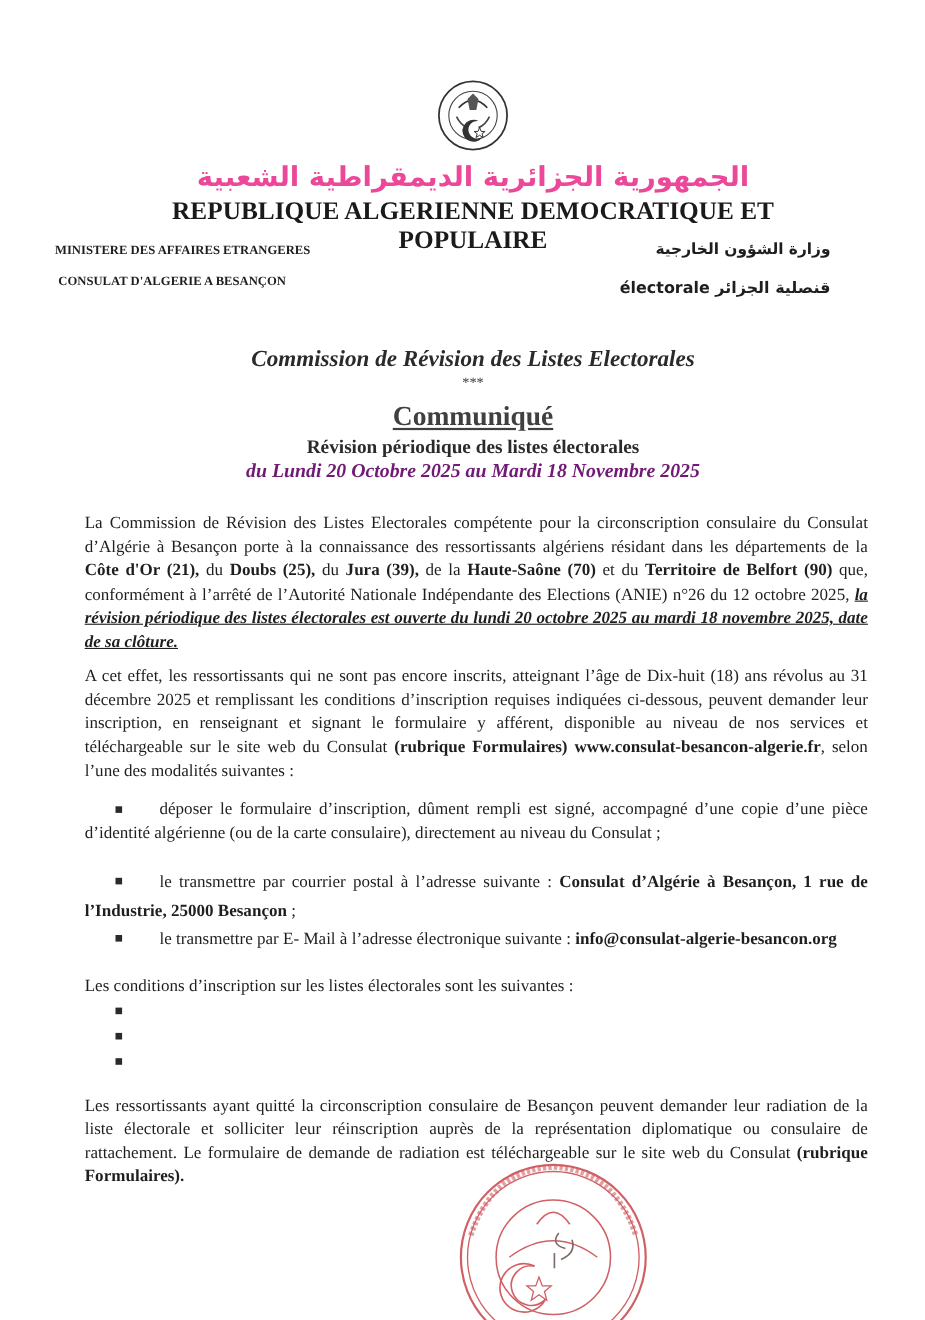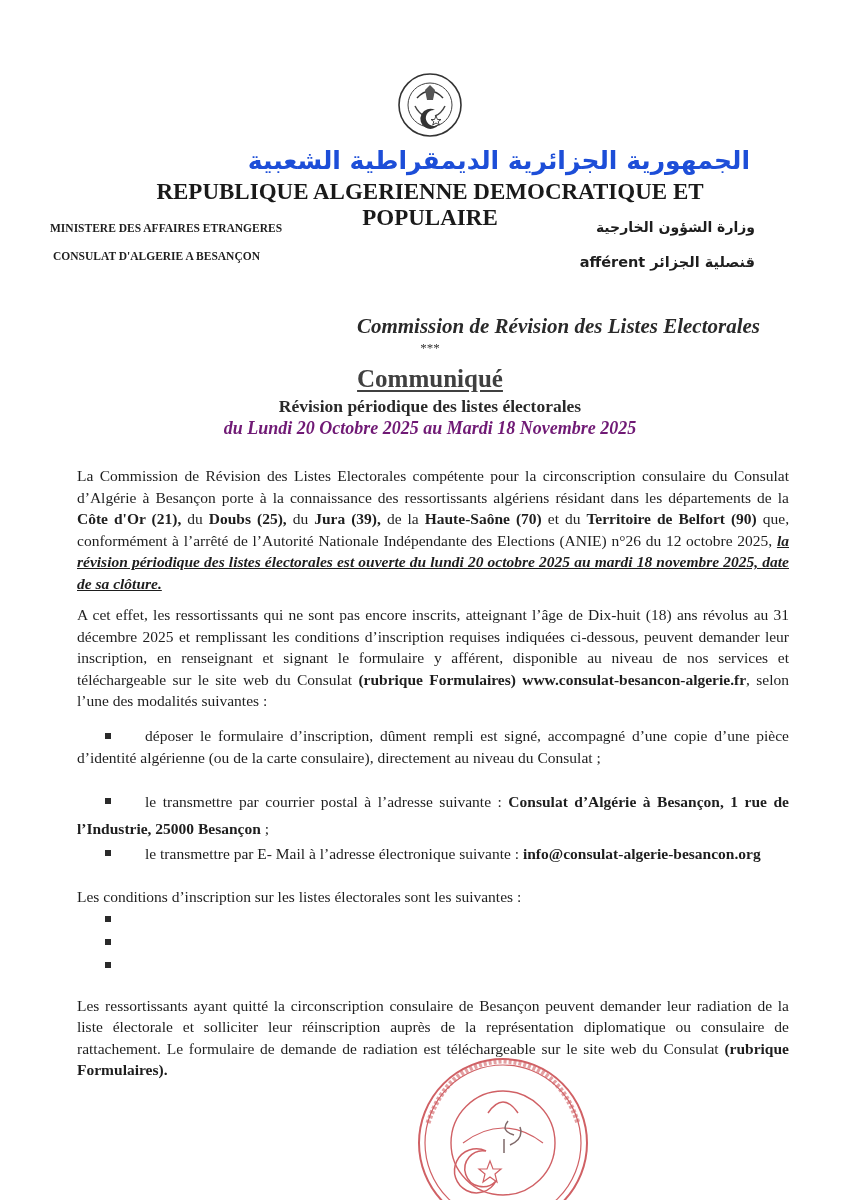--- a/index.html
+++ b/index.html
@@ -1,31 +1,31 @@
 <!DOCTYPE html>
 <html><head>
 <meta charset="utf-8">
 <style>
   html, body { margin: 0; padding: 0; background: #ffffff; }
   body { width: 841px; height: 1200px; position: relative; overflow: hidden;
          font-family: "Liberation Serif", "DejaVu Serif", serif; color: #1e1e1e; }
   .abs { position: absolute; }
   .emblem { left: 397px; top: 72px; width: 66px; height: 70px; }
-  .ar-title { left: 110px; top: 146px; width: 640px; text-align: right;
+  .ar-title { left: 110px; top: 146px; width: 640px; text-align: center;
               font-family: "DejaVu Sans", sans-serif; font-weight: bold; font-size: 25px;
-              letter-spacing: 1px; direction: rtl; color: #1d4ed8; }
+              letter-spacing: 1px; direction: rtl; color: #ec4899; }
   .fr-title { left: 100px; top: 179px; width: 660px; text-align: center;
               font-weight: bold; font-size: 23px; color: #1a1a1a; }
   .min-fr { left: 50px; top: 222px; font-weight: bold; font-size: 11.5px; }
   .cons-fr { left: 53px; top: 250px; font-weight: bold; font-size: 11.5px; }
   .min-ar { left: 555px; top: 219px; width: 200px; text-align: right; direction: rtl;
             font-family: "DejaVu Sans", sans-serif; font-weight: bold; font-size: 14px; }
   .cons-ar { left: 530px; top: 254px; width: 225px; text-align: right; direction: rtl;
              font-family: "DejaVu Sans", sans-serif; font-weight: bold; font-size: 14.5px; }
-  .commission { left: 100px; top: 314px; width: 660px; text-align: right;
+  .commission { left: 100px; top: 314px; width: 660px; text-align: center;
                 font-style: italic; font-weight: bold; font-size: 21px; color: #2a2a2a; }
   .stars { left: 100px; top: 340px; width: 660px; text-align: center; font-size: 13px; color: #333; }
   .communique { left: 100px; top: 365px; width: 660px; text-align: center;
                 font-weight: bold; font-size: 25px; color: #404040; }
   .communique span { text-decoration: underline; text-decoration-thickness: 2px; text-underline-offset: 3px; }
   .subtitle { left: 100px; top: 396px; width: 660px; text-align: center;
               font-weight: bold; font-size: 17.5px; color: #2a2a2a; }
   .dates { left: 100px; top: 418px; width: 660px; text-align: center;
            font-weight: bold; font-style: italic; font-size: 18px; color: #701a75; }
   .para { left: 77px; width: 712px; font-size: 15.5px; line-height: 21.5px;
@@ -56,21 +56,21 @@
   <path d="M38 38 a10 10 0 1 0 4 14 a8 8 0 1 1 -4 -14 z" fill="#333"></path>
   <polygon points="39,44 40.5,47.5 44,47.5 41.2,49.6 42.3,53 39,51 35.7,53 36.8,49.6 34,47.5 37.5,47.5" fill="none" stroke="#333" stroke-width="0.9"></polygon>
 </svg>
 
 <div class="abs ar-title">الجمهورية الجزائرية الديمقراطية الشعبية</div>
 <div class="abs fr-title">REPUBLIQUE ALGERIENNE DEMOCRATIQUE ET POPULAIRE</div>
 
 <div class="abs min-fr">MINISTERE DES AFFAIRES ETRANGERES</div>
 <div class="abs cons-fr">CONSULAT D'ALGERIE A BESANÇON</div>
 <div class="abs min-ar">وزارة الشؤون الخارجية</div>
-<div class="abs cons-ar">قنصلية الجزائر afférent</div>
+<div class="abs cons-ar">قنصلية الجزائر électorale</div>
 
 <div class="abs commission">Commission de Révision des Listes Electorales</div>
 <div class="abs stars">***</div>
 <div class="abs communique"><span>Communiqué</span></div>
 <div class="abs subtitle">Révision périodique des listes électorales</div>
 <div class="abs dates">du Lundi 20 Octobre 2025 au Mardi 18 Novembre 2025</div>
 
 <div class="abs para p1"><span>La Commission de Révision des Listes Electorales compétente pour la circonscription consulaire du Consulat d’Algérie à Besançon porte à la connaissance des ressortissants algériens résidant dans les départements de la </span><b>Côte d'Or (21),</b><span> du </span><b>Doubs (25),</b><span> du </span><b>Jura (39),</b><span> de la </span><b>Haute-Saône (70)</b><span> et du </span><b>Territoire de Belfort (90)</b><span> que, conformément à l’arrêté de l’Autorité Nationale Indépendante des Elections (ANIE) n°26 du 12 octobre 2025, </span><span class="u-bi">la révision périodique des listes électorales est ouverte du lundi 20 octobre 2025 au mardi 18 novembre 2025, date de sa clôture.</span></div>
 
 <div class="abs para p2"><span>A cet effet, les ressortissants qui ne sont pas encore inscrits, atteignant l’âge de Dix-huit (18) ans révolus au 31 décembre 2025 et remplissant les conditions d’inscription requises indiquées ci-dessous, peuvent demander leur inscription, en renseignant et signant le formulaire y afférent, disponible au niveau de nos services et téléchargeable sur le site web du Consulat </span><b>(rubrique Formulaires)</b> <b>www.consulat-besancon-algerie.fr</b><span>, selon l’une des modalités suivantes :</span></div>

